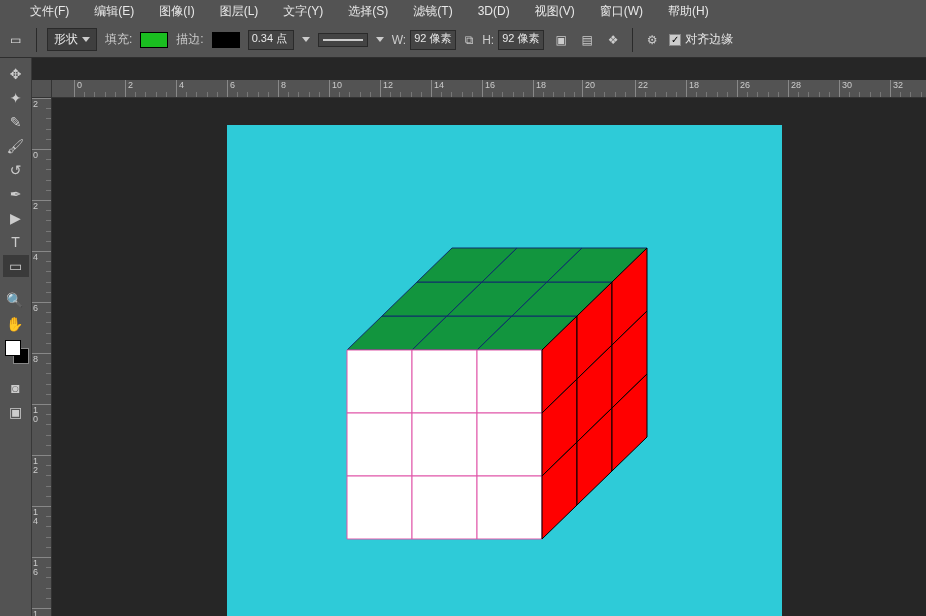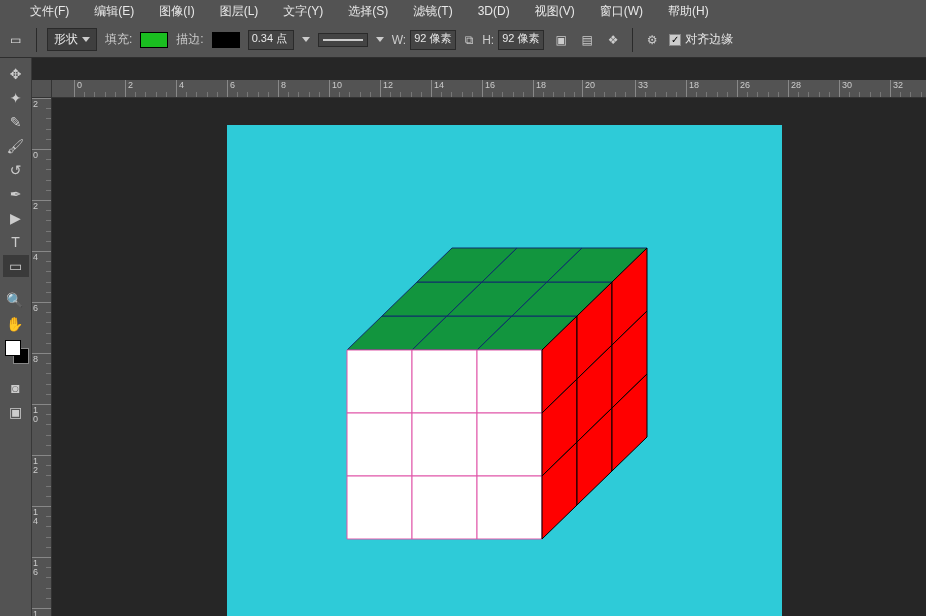--- a/index.html
+++ b/index.html
@@ -180,21 +180,21 @@
           <div class="tick" style="left: 481px;">18</div>
           <div class="minor" style="left: 491.2px;"></div>
           <div class="minor" style="left: 501.4px;"></div>
           <div class="minor" style="left: 511.6px;"></div>
           <div class="minor" style="left: 521.8px;"></div>
           <div class="tick" style="left: 530px;">20</div>
           <div class="minor" style="left: 542.2px;"></div>
           <div class="minor" style="left: 552.4px;"></div>
           <div class="minor" style="left: 562.6px;"></div>
           <div class="minor" style="left: 572.8px;"></div>
-          <div class="tick" style="left: 583px;">33</div>
+          <div class="tick" style="left: 583px;">22</div>
           <div class="minor" style="left: 593.2px;"></div>
           <div class="minor" style="left: 603.4px;"></div>
           <div class="minor" style="left: 613.6px;"></div>
           <div class="minor" style="left: 623.8px;"></div>
           <div class="tick" style="left: 634px;">18</div>
           <div class="minor" style="left: 644.2px;"></div>
           <div class="minor" style="left: 654.4px;"></div>
           <div class="minor" style="left: 664.6px;"></div>
           <div class="minor" style="left: 674.8px;"></div>
           <div class="tick" style="left: 685px;">26</div>

